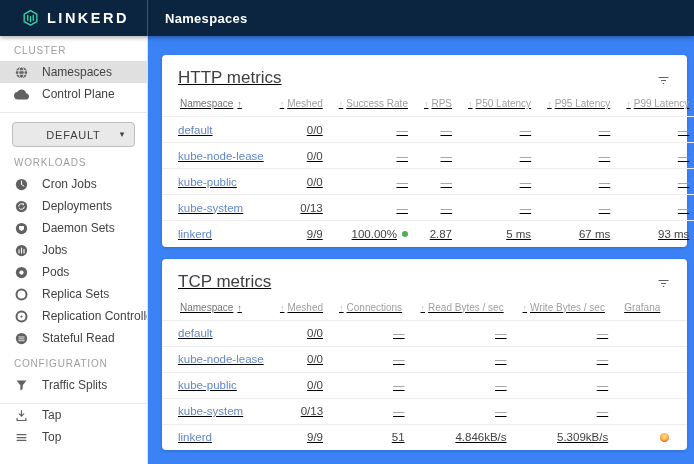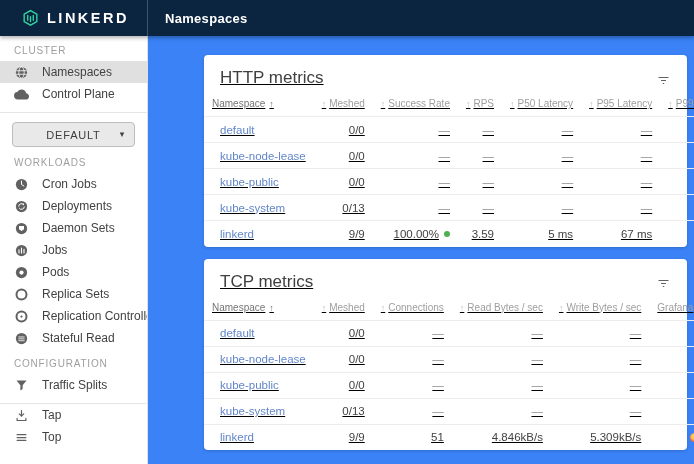--- a/index.html
+++ b/index.html
@@ -5,41 +5,41 @@
   html,body{margin:0;padding:0;background:#d8d8d8;}
   *{box-sizing:border-box;font-family:"Liberation Sans",sans-serif;}
   .app{width:694px;height:464px;background:#3b82f6;overflow:hidden;position:relative;display:flex;flex-direction:column;}
   
   .appbar{height:36px;background:#0b2440;display:flex;align-items:center;flex:0 0 36px;box-shadow:0 2px 4px rgba(0,0,0,.3);z-index:5;}
   .logo-area{width:148px;height:100%;display:flex;align-items:center;padding-left:21px;border-right:1px solid rgba(255,255,255,.22);cursor:pointer;}
   .logo-icon{width:19px;height:19px;margin-right:7px;flex:0 0 19px;}
   .brand{color:#fff;font-size:14.5px;font-weight:bold;letter-spacing:2.5px;}
   .pagetitle{color:#fff;font-size:13px;font-weight:bold;letter-spacing:.3px;margin-left:17px;}
   
-  .body{flex:1;display:flex;min-height:0;gap:42px;}
+  .body{flex:1;display:flex;min-height:0;}
   .sidebar{width:148px;flex:0 0 148px;background:#fff;border-right:1px solid #e0e0e0;overflow:hidden;}
   .section-label{font-size:10px;color:#9e9e9e;letter-spacing:.8px;padding:9px 14px 5px;}
   .side-item{height:22px;display:flex;align-items:center;padding:0 6px 0 14px;cursor:pointer;}
   .side-item.selected{background:#e0e0e0;}
   .side-item .icon{width:15px;height:15px;margin-right:13px;flex:0 0 15px;display:flex;align-items:center;}
   .side-item .icon svg{width:15px;height:15px;}
   .side-item .lbl{font-size:12px;color:#424242;white-space:nowrap;}
   .side-divider{border-top:1px solid #e6e6e6;margin-top:7px;}
   .selector{margin:9px 12px 1px;height:25px;background:#e9e9e9;border:1px solid #bdbdbd;border-radius:4px;position:relative;display:flex;align-items:center;justify-content:center;font-size:11px;color:#3c3c3c;letter-spacing:.8px;cursor:pointer;}
   .selector .caret{position:absolute;right:9px;font-size:9px;color:#424242;line-height:1;}
   
   .main{flex:1;padding:19px 7px 0 14px;overflow:hidden;}
   .card{background:#fff;border-radius:4px;box-shadow:0 1px 3px rgba(0,0,0,.18);margin-bottom:12px;text-decoration:underline;}
   .card-head{display:flex;justify-content:space-between;align-items:flex-start;padding:13px 14px 2px 16px;}
   .card-title{font-size:17px;color:#3f3f3f;font-weight:normal;margin:0;}
   .filter-btn{width:20px;height:20px;cursor:pointer;display:flex;align-items:center;justify-content:center;margin-top:2px;}
   .filter-btn svg{width:17px;height:17px;}
   table{width:100%;border-collapse:collapse;}
   th{font-size:10px;color:#9e9e9e;font-weight:normal;text-align:left;padding:6px 8px 7px;white-space:nowrap;cursor:pointer;}
-  th.first{text-align:left;padding-left:8px;color:#757575;}
+  th.first{text-align:left;padding-left:18px;color:#757575;}
   th.last{padding-right:24px;}
   td{font-size:11.5px;color:#424242;text-align:right;padding:0 8px;height:26px;border-top:1px solid #ececec;white-space:nowrap;}
   td.first{text-align:left;padding-left:16px;}
   td.last{padding-right:18px;}
   td.dash{color:#8d8d8d;}
   .ns-link{color:#6286c9;text-decoration:none;cursor:pointer;}
   .sort-arrow{font-size:9px;color:#c2c2c2;margin-right:3px;}
   .sort-arrow.active{color:#757575;margin:0 0 0 4px;}
   .ok-dot{display:inline-block;width:6px;height:6px;border-radius:50%;background:#4caf50;margin-left:5px;vertical-align:1px;}
   .grafana-icon{display:inline-block;width:9px;height:9px;border-radius:50%;background:radial-gradient(circle at 50% 38%,#ffe082 0%,#ffb74d 45%,#f4511e 80%);cursor:pointer;vertical-align:-1px;}
@@ -255,21 +255,21 @@
                 <td class="dash">—</td>
                 <td class="dash">—</td>
                 <td class="dash">—</td>
                 <td class="dash">—</td>
                 <td class="dash">—</td>
               </tr>
               <tr>
                 <td class="first"><a class="ns-link">linkerd</a></td>
                 <td>9/9</td>
                 <td>100.00%<span class="ok-dot"></span></td>
-                <td>3.59</td>
+                <td>2.87</td>
                 <td>5 ms</td>
                 <td>67 ms</td>
                 <td>93 ms</td>
               </tr>
             </tbody>
           </table>
       </section>
 
       <section class="card">
         <div class="card-head">

